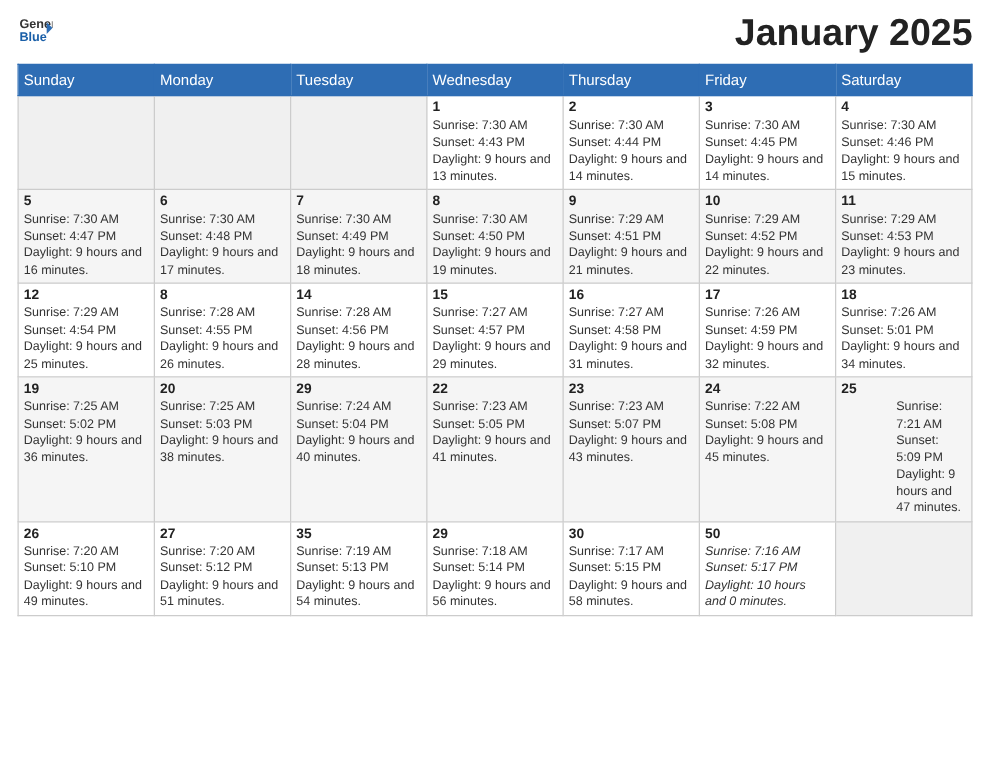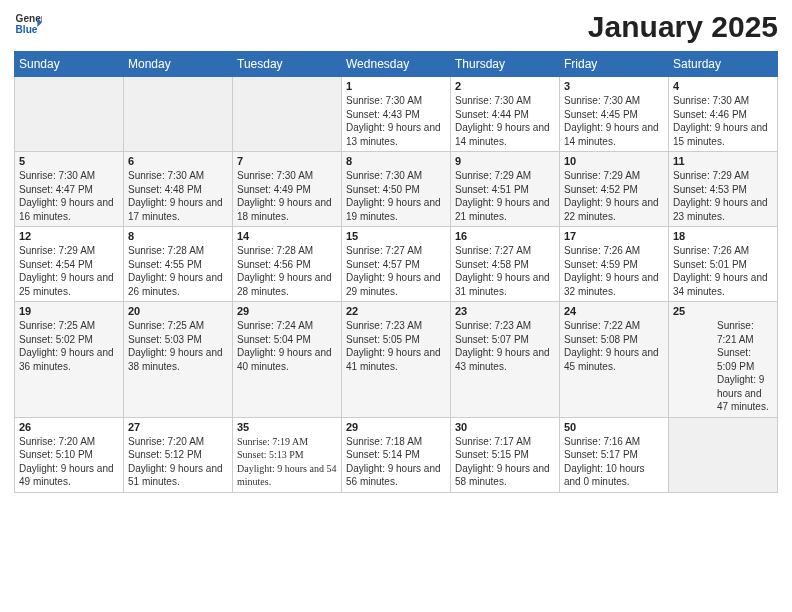--- a/index.html
+++ b/index.html
@@ -284,39 +284,39 @@
 Daylight: 9 hours and 49 minutes.</div>
           </td>
           <td>
             <div class="day-number">27</div>
             <div class="day-info" style="white-space: pre-wrap;">Sunrise: 7:20 AM
 Sunset: 5:12 PM
 Daylight: 9 hours and 51 minutes.</div>
           </td>
           <td>
             <div class="day-number">35</div>
-            <div class="day-info" style="white-space: pre-wrap; font-family: Liberation Serif, serif;">Sunrise: 7:19 AM
+            <div class="day-info" style="white-space: pre-wrap;">Sunrise: 7:19 AM
 Sunset: 5:13 PM
 Daylight: 9 hours and 54 minutes.</div>
           </td>
           <td>
             <div class="day-number">29</div>
             <div class="day-info" style="white-space: pre-wrap;">Sunrise: 7:18 AM
 Sunset: 5:14 PM
 Daylight: 9 hours and 56 minutes.</div>
           </td>
           <td>
             <div class="day-number">30</div>
             <div class="day-info" style="white-space: pre-wrap;">Sunrise: 7:17 AM
 Sunset: 5:15 PM
 Daylight: 9 hours and 58 minutes.</div>
           </td>
           <td>
             <div class="day-number">50</div>
-            <div class="day-info" style="white-space: pre-wrap;">Sunrise: 7:16 AM
+            <div class="day-info" style="white-space: pre-wrap; font-style: italic;">Sunrise: 7:16 AM
 Sunset: 5:17 PM
 Daylight: 10 hours and 0 minutes.</div>
           </td>
           <td class="empty-cell"></td>
         </tr>
       </tbody>
   </table>
 </div>
 
 </body></html>

